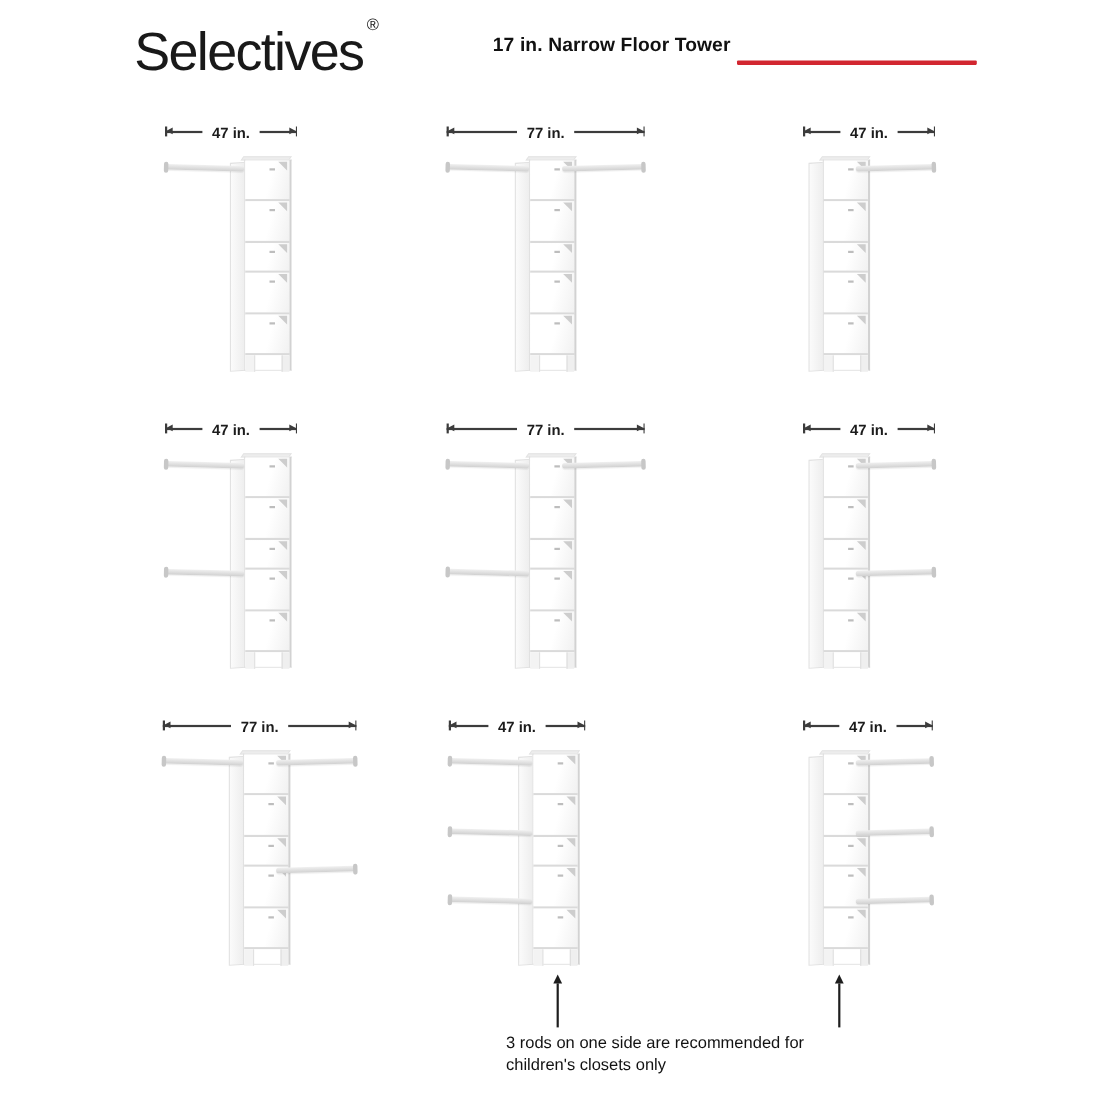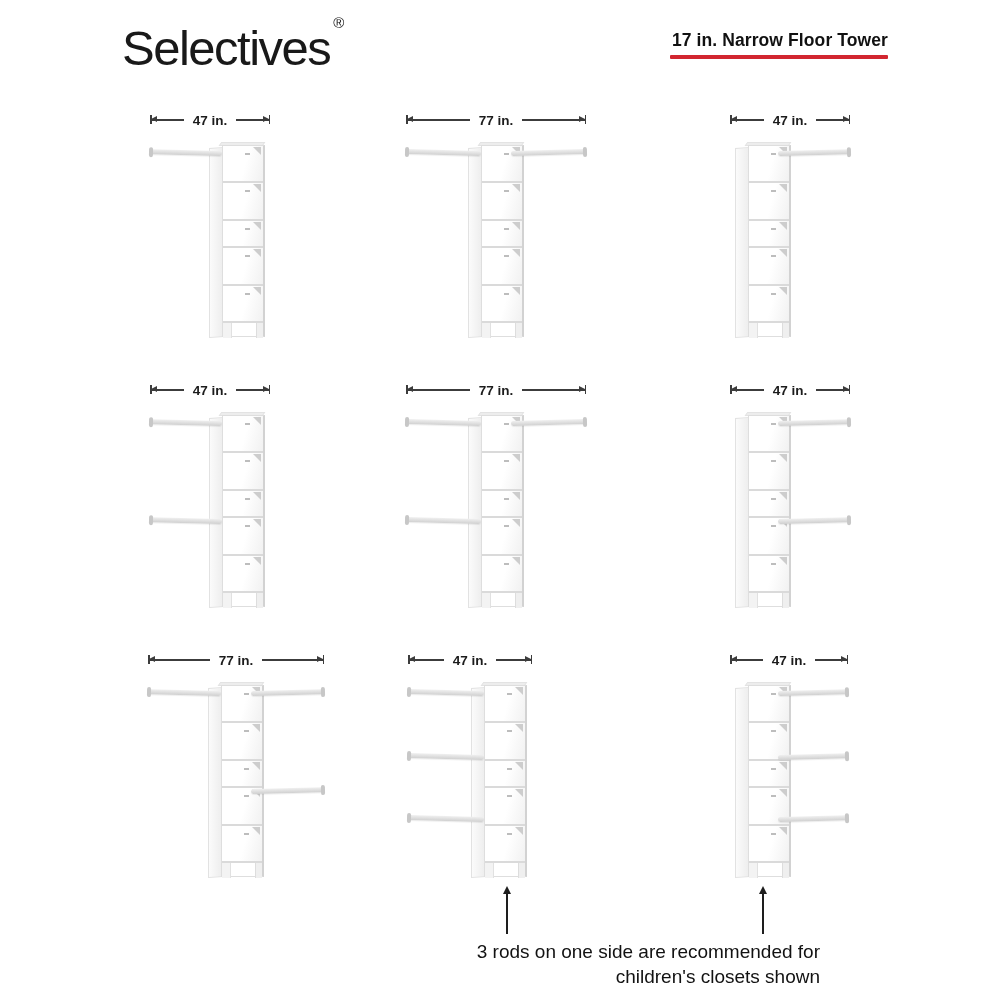--- a/index.html
+++ b/index.html
@@ -3,21 +3,21 @@
 <meta charset="utf-8">
 <style>
   html,body{margin:0;padding:0;background:#fff;}
   .page{position:relative;width:1000px;height:1000px;background:#ffffff;overflow:hidden;
         font-family:"Liberation Sans", sans-serif;color:#161616;}
 
   
   .brand{position:absolute;left:122px;top:20px;font-size:49px;font-weight:400;
          letter-spacing:-1.5px;color:#191919;}
   .brand sup{font-size:15px;position:relative;top:-20px;left:3px;font-weight:400;}
-  .head-right{position:absolute;right:112px;top:30px;width:440px;text-align:right;}
+  .head-right{position:absolute;right:112px;top:30px;width:440px;text-align:left;}
   .product-title{font-size:17.5px;font-weight:700;letter-spacing:.1px;color:#111;}
   .rule{margin:4px 0 6px auto;width:218px;height:3.5px;border-radius:1px;}
   .subtitle{font-size:14.6px;font-weight:400;color:#111;letter-spacing:.1px;}
 
   
   .cell{position:absolute;}
   .dim{display:flex;align-items:center;gap:9px;height:16px;}
   .dim-end{flex:1;height:1.2px;background:#3c3c3c;position:relative;}
   .dim-l::before{content:'';position:absolute;left:0;top:-4px;width:1.5px;height:9px;background:#3c3c3c;}
   .dim-l::after{content:'';position:absolute;left:1px;top:-3px;
@@ -56,22 +56,22 @@
   .rod-left::before{content:'';position:absolute;left:-1px;top:-2.5px;width:4px;height:10px;
                     border-radius:2px;background:#c7c7c7;}
   .rod-right::before{content:'';position:absolute;right:-1px;top:-2.5px;width:4px;height:10px;
                      border-radius:2px;background:#c7c7c7;}
 
   
   .up-arrow{position:absolute;width:2px;height:40px;background:#1e1e1e;}
   .up-arrow::before{content:'';position:absolute;top:-8px;left:-3.5px;
                     border-left:4.5px solid transparent;border-right:4.5px solid transparent;
                     border-bottom:8.5px solid #1e1e1e;}
-  .note{position:absolute;left:460px;top:939px;width:360px;text-align:right;
-        font-size:19px;line-height:1.32;color:#121212;}
+  .note{position:absolute;left:460px;top:939px;width:360px;text-align:left;
+        font-size:15px;line-height:1.32;color:#121212;}
   .cm{position:absolute;left:115px;top:931px;display:flex;align-items:flex-start;}
   .cm-sq{width:33px;height:33px;margin:2px 3px 0 0;}
   .cm-text{font-size:46px;line-height:36px;font-weight:700;letter-spacing:-2px;color:#0f0f0f;
            transform:scaleX(.72);transform-origin:0 0;white-space:nowrap;}
   .cm-maid{font-weight:400;letter-spacing:-1px;}
   .cm-text sup{font-size:13px;position:relative;top:-22px;left:1px;font-weight:400;letter-spacing:0;}
 </style>
 </head>
 <body>
 
@@ -294,17 +294,17 @@
           <div class="rod rod-right" style="top:132px;left:48px;width:70px"></div>
     </div>
       </div>
     </div>
 
   <div class="up-arrow" style="left:506px;top:894px;"></div>
   <div class="up-arrow" style="left:762px;top:894px;"></div>
 
   <div class="note">
     <div>3 rods on one side are recommended for</div>
-    <div>children's closets shown</div>
+    <div>children's closets only</div>
   </div>
 
 
 </div>
 
 </body></html>

